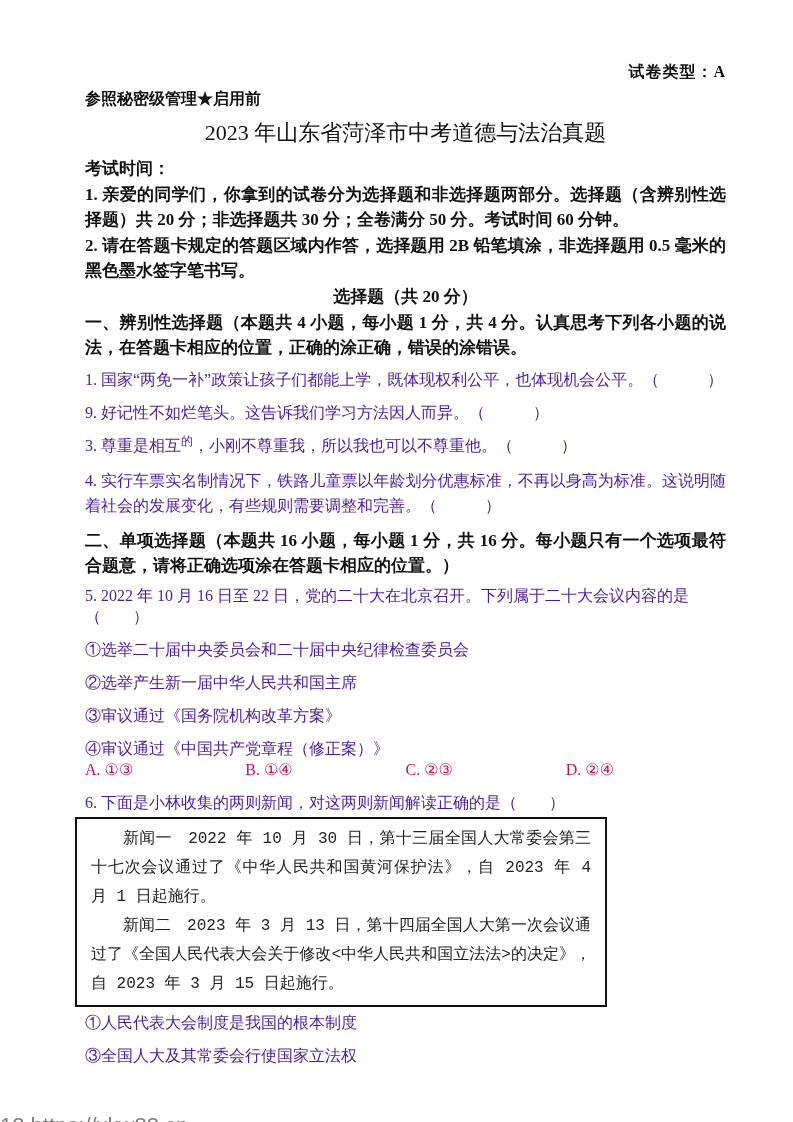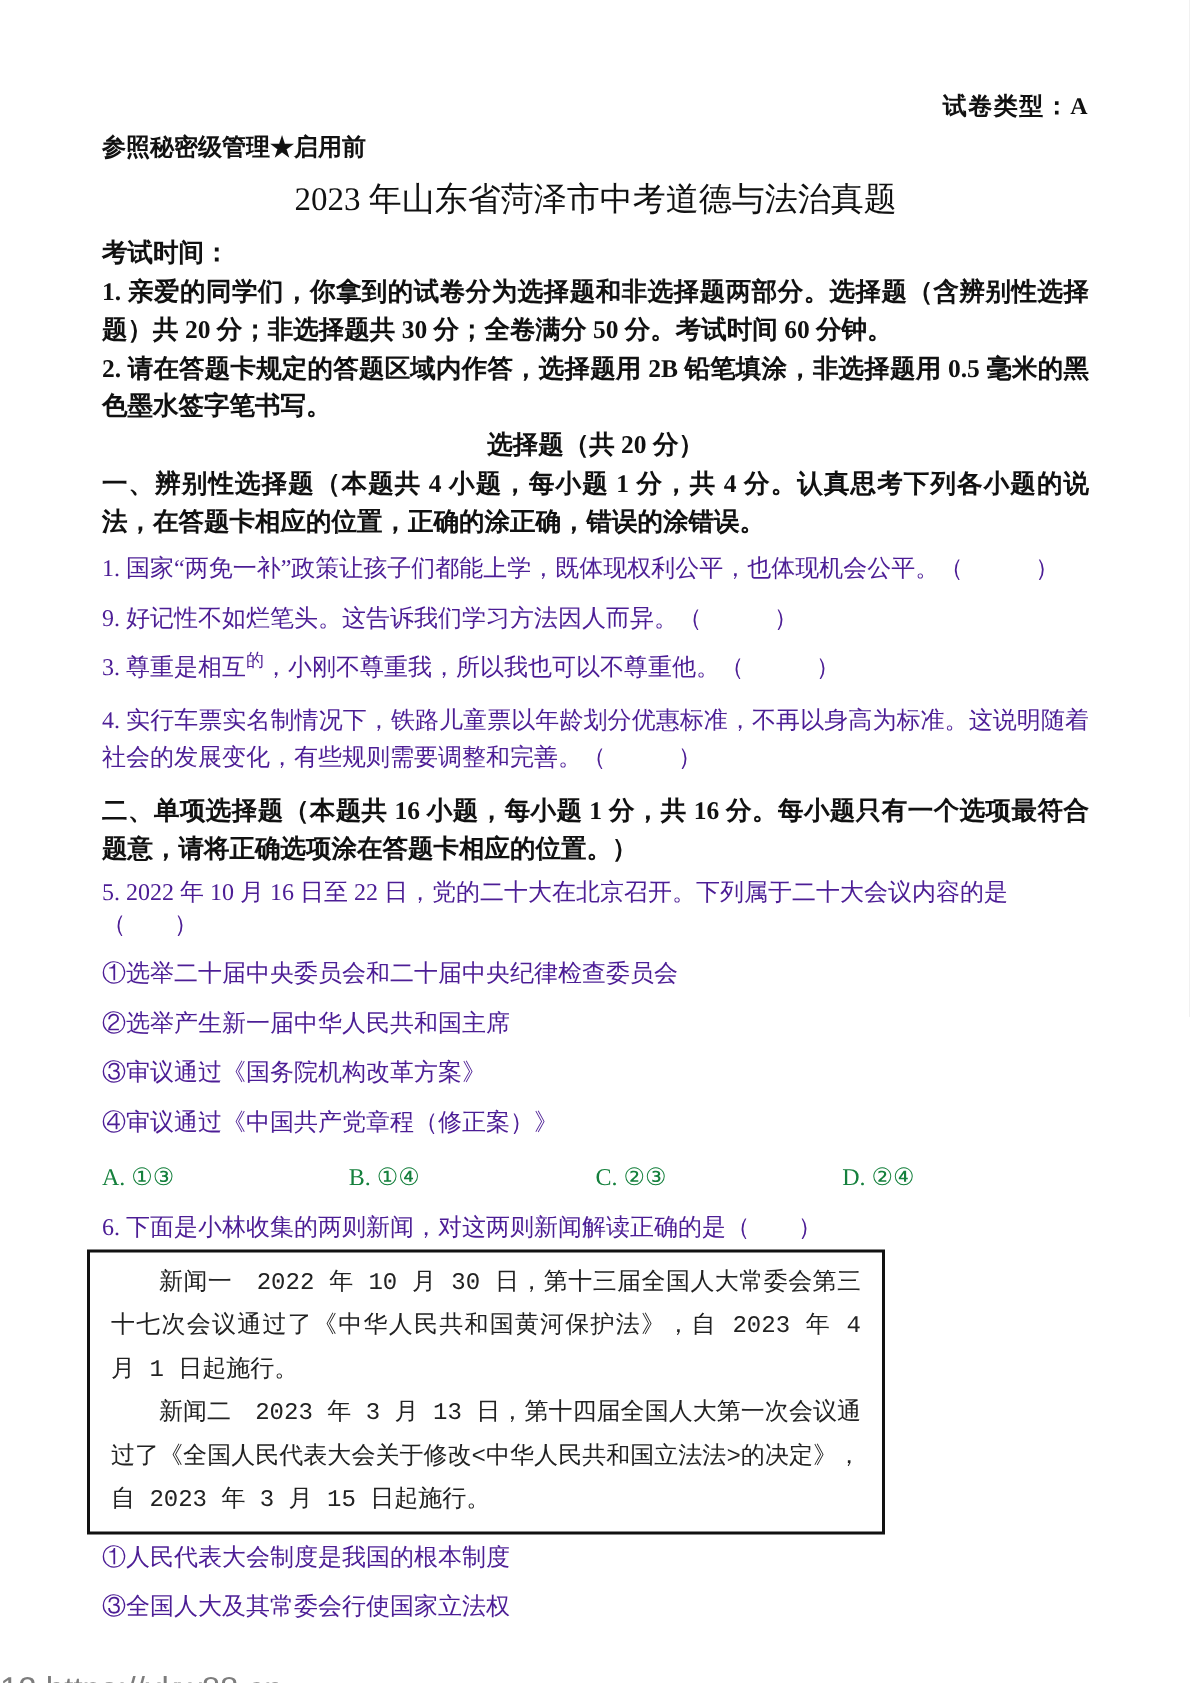--- a/index.html
+++ b/index.html
@@ -8,21 +8,21 @@
     width: 793px;
     height: 1122px;
     margin: 0 auto;
     background: #ffffff;
     font-family: "Liberation Serif", "DejaVu Serif", serif;
     color: #111111;
     overflow: hidden;
     box-sizing: border-box;
   }
   .content {
-    padding: 62px 67px 0 68px;
+    padding: 62px 67px 0 85px;
   }
   .paper-type {
     text-align: right;
     font-weight: bold;
     font-size: 16px;
     line-height: 20px;
     letter-spacing: 1px;
   }
   .security {
     margin-top: 7px;
@@ -63,24 +63,23 @@
     line-height: 21px;
     color: #4c1d95;
   }
   .q1 { margin-top: 9px; }
   .pitch { margin-top: 12px; }
   .q-two { margin-top: 12px; line-height: 25px; text-align: justify; }
   .q sup { font-size: 12px; line-height: 0; }
   .part2-head { margin-top: 10px; }
   .options-row {
     display: flex;
-    margin-top: 16px;
     font-size: 16px;
     line-height: 21px;
-    color: #15803d;
+    color: #be185d;
   }
   .options-row .opt { width: 25%; }
   .stem-gap { margin-top: 7px; }
   .news-box {
     box-sizing: border-box;
     width: 532px;
     margin: 4px 0 0 -10px;
     border: 2px solid #111111;
     padding: 6px 14px;
   }

